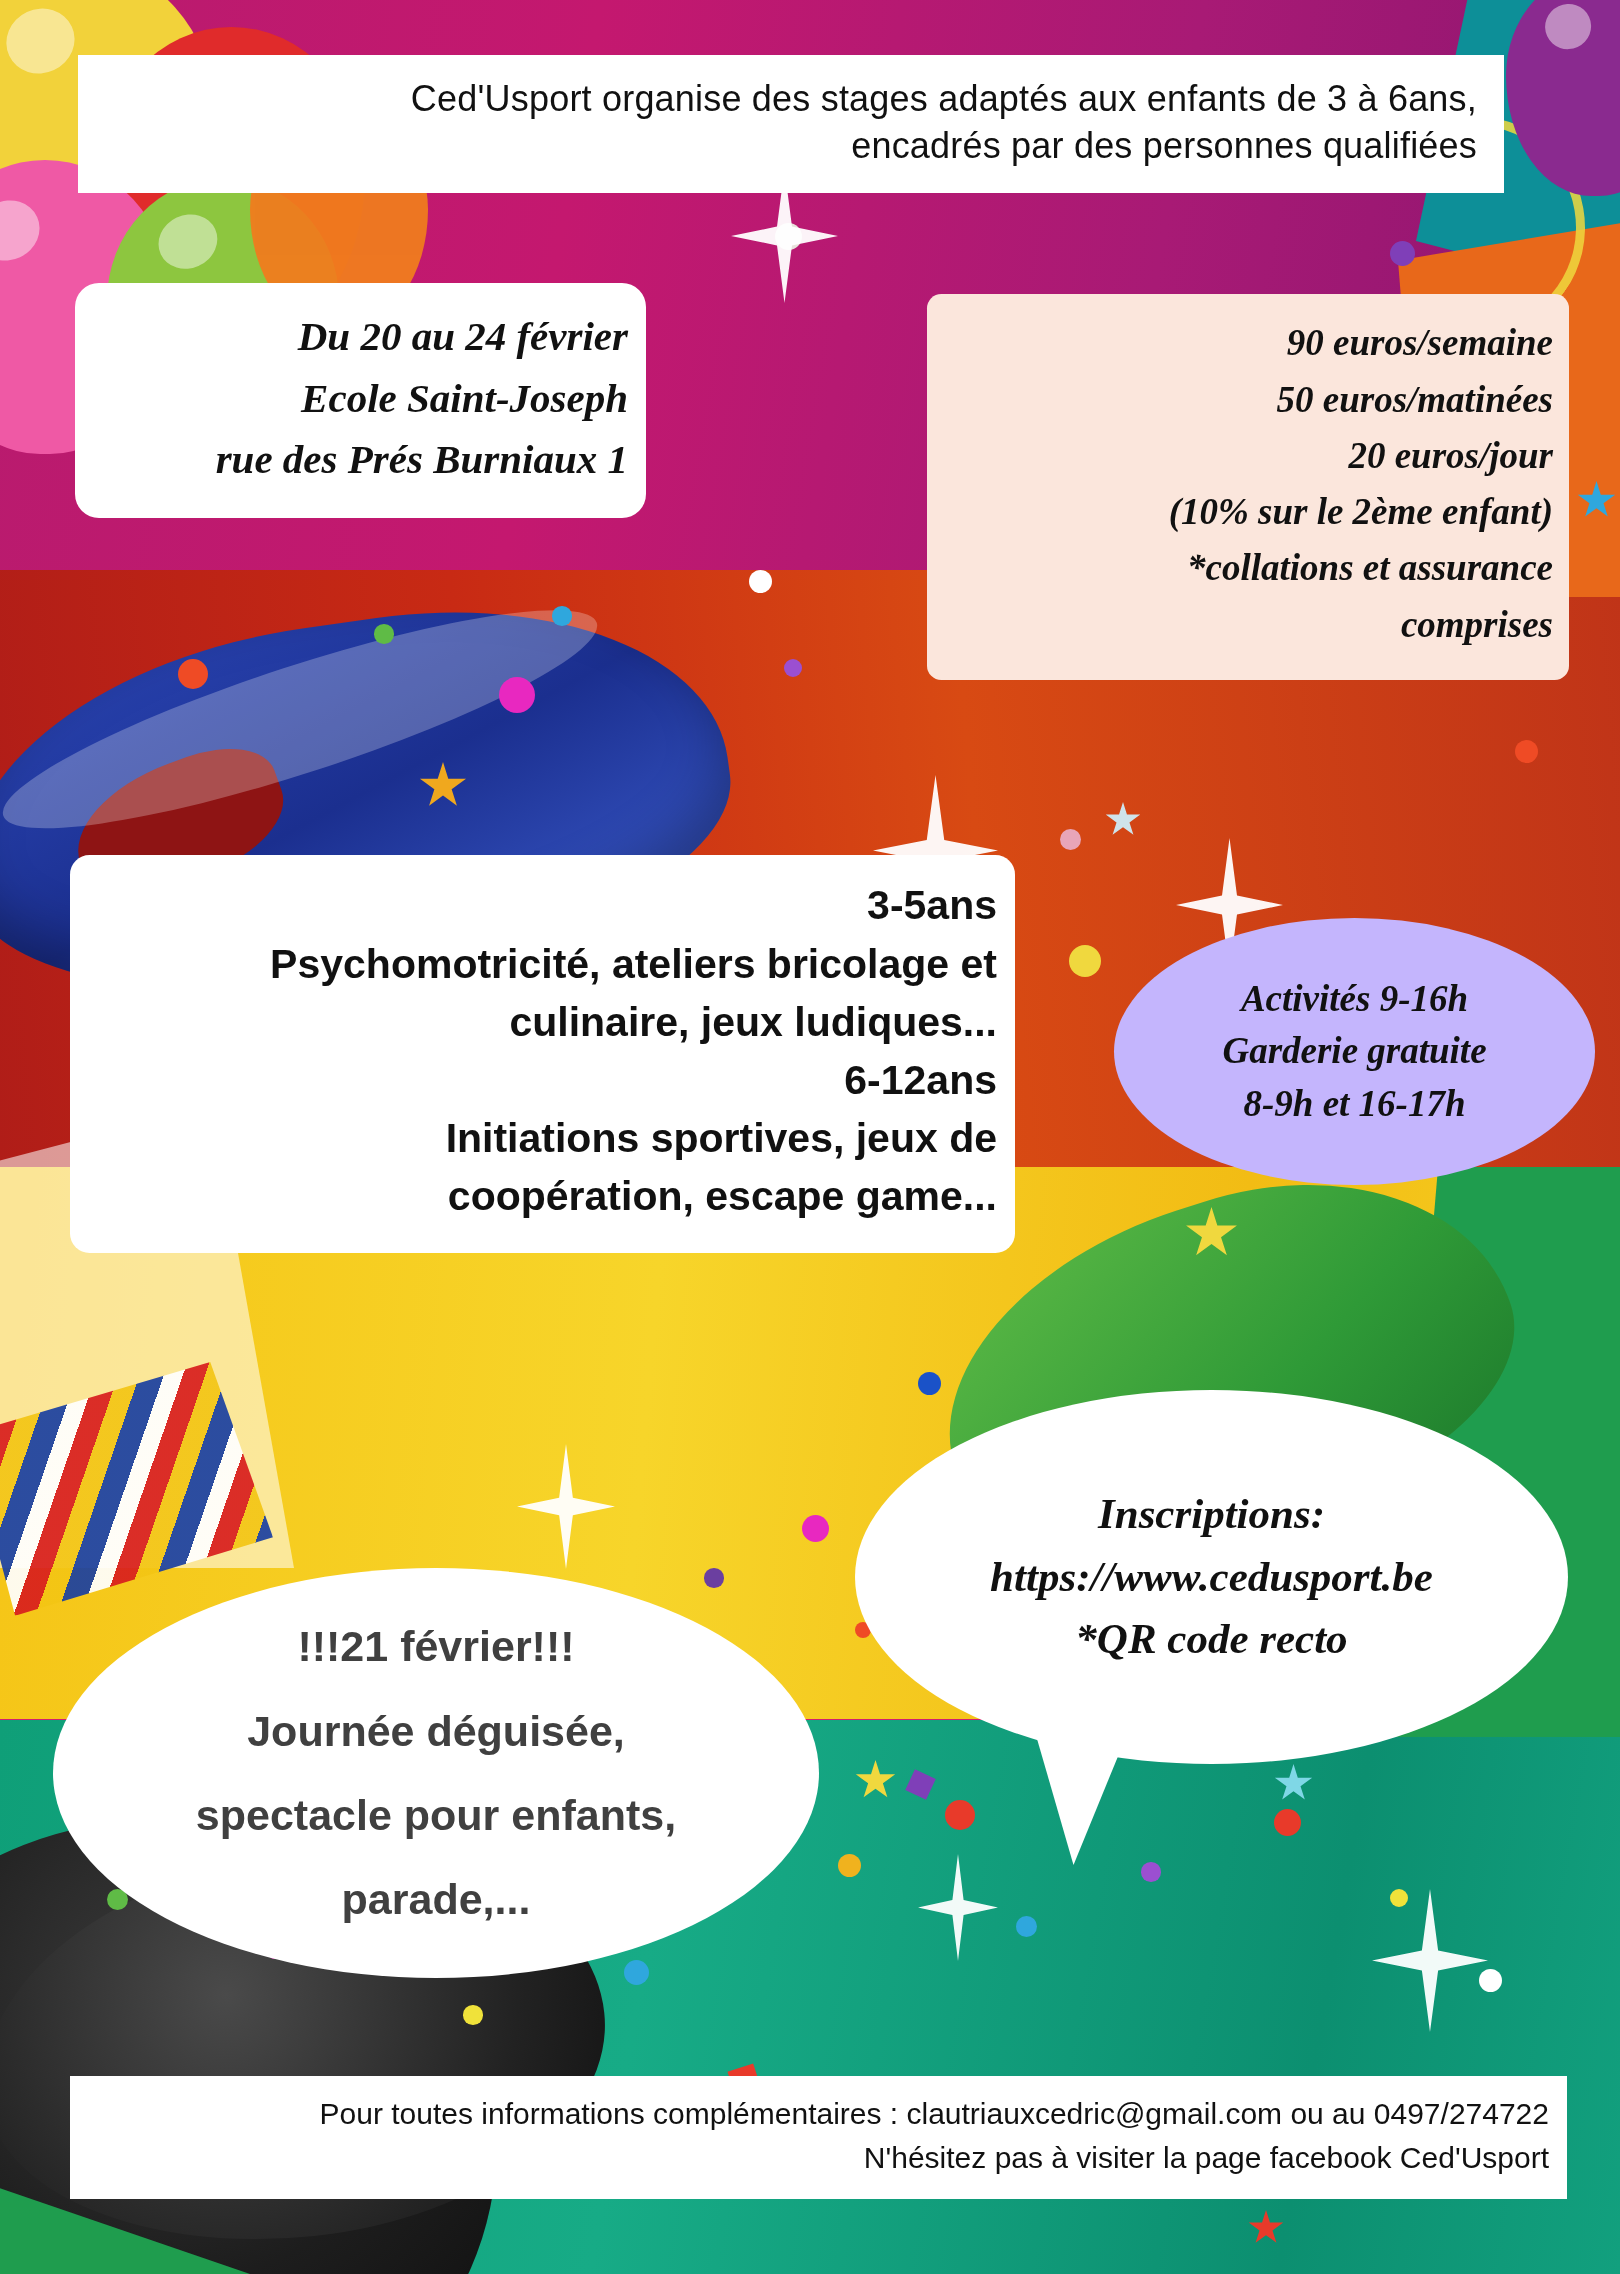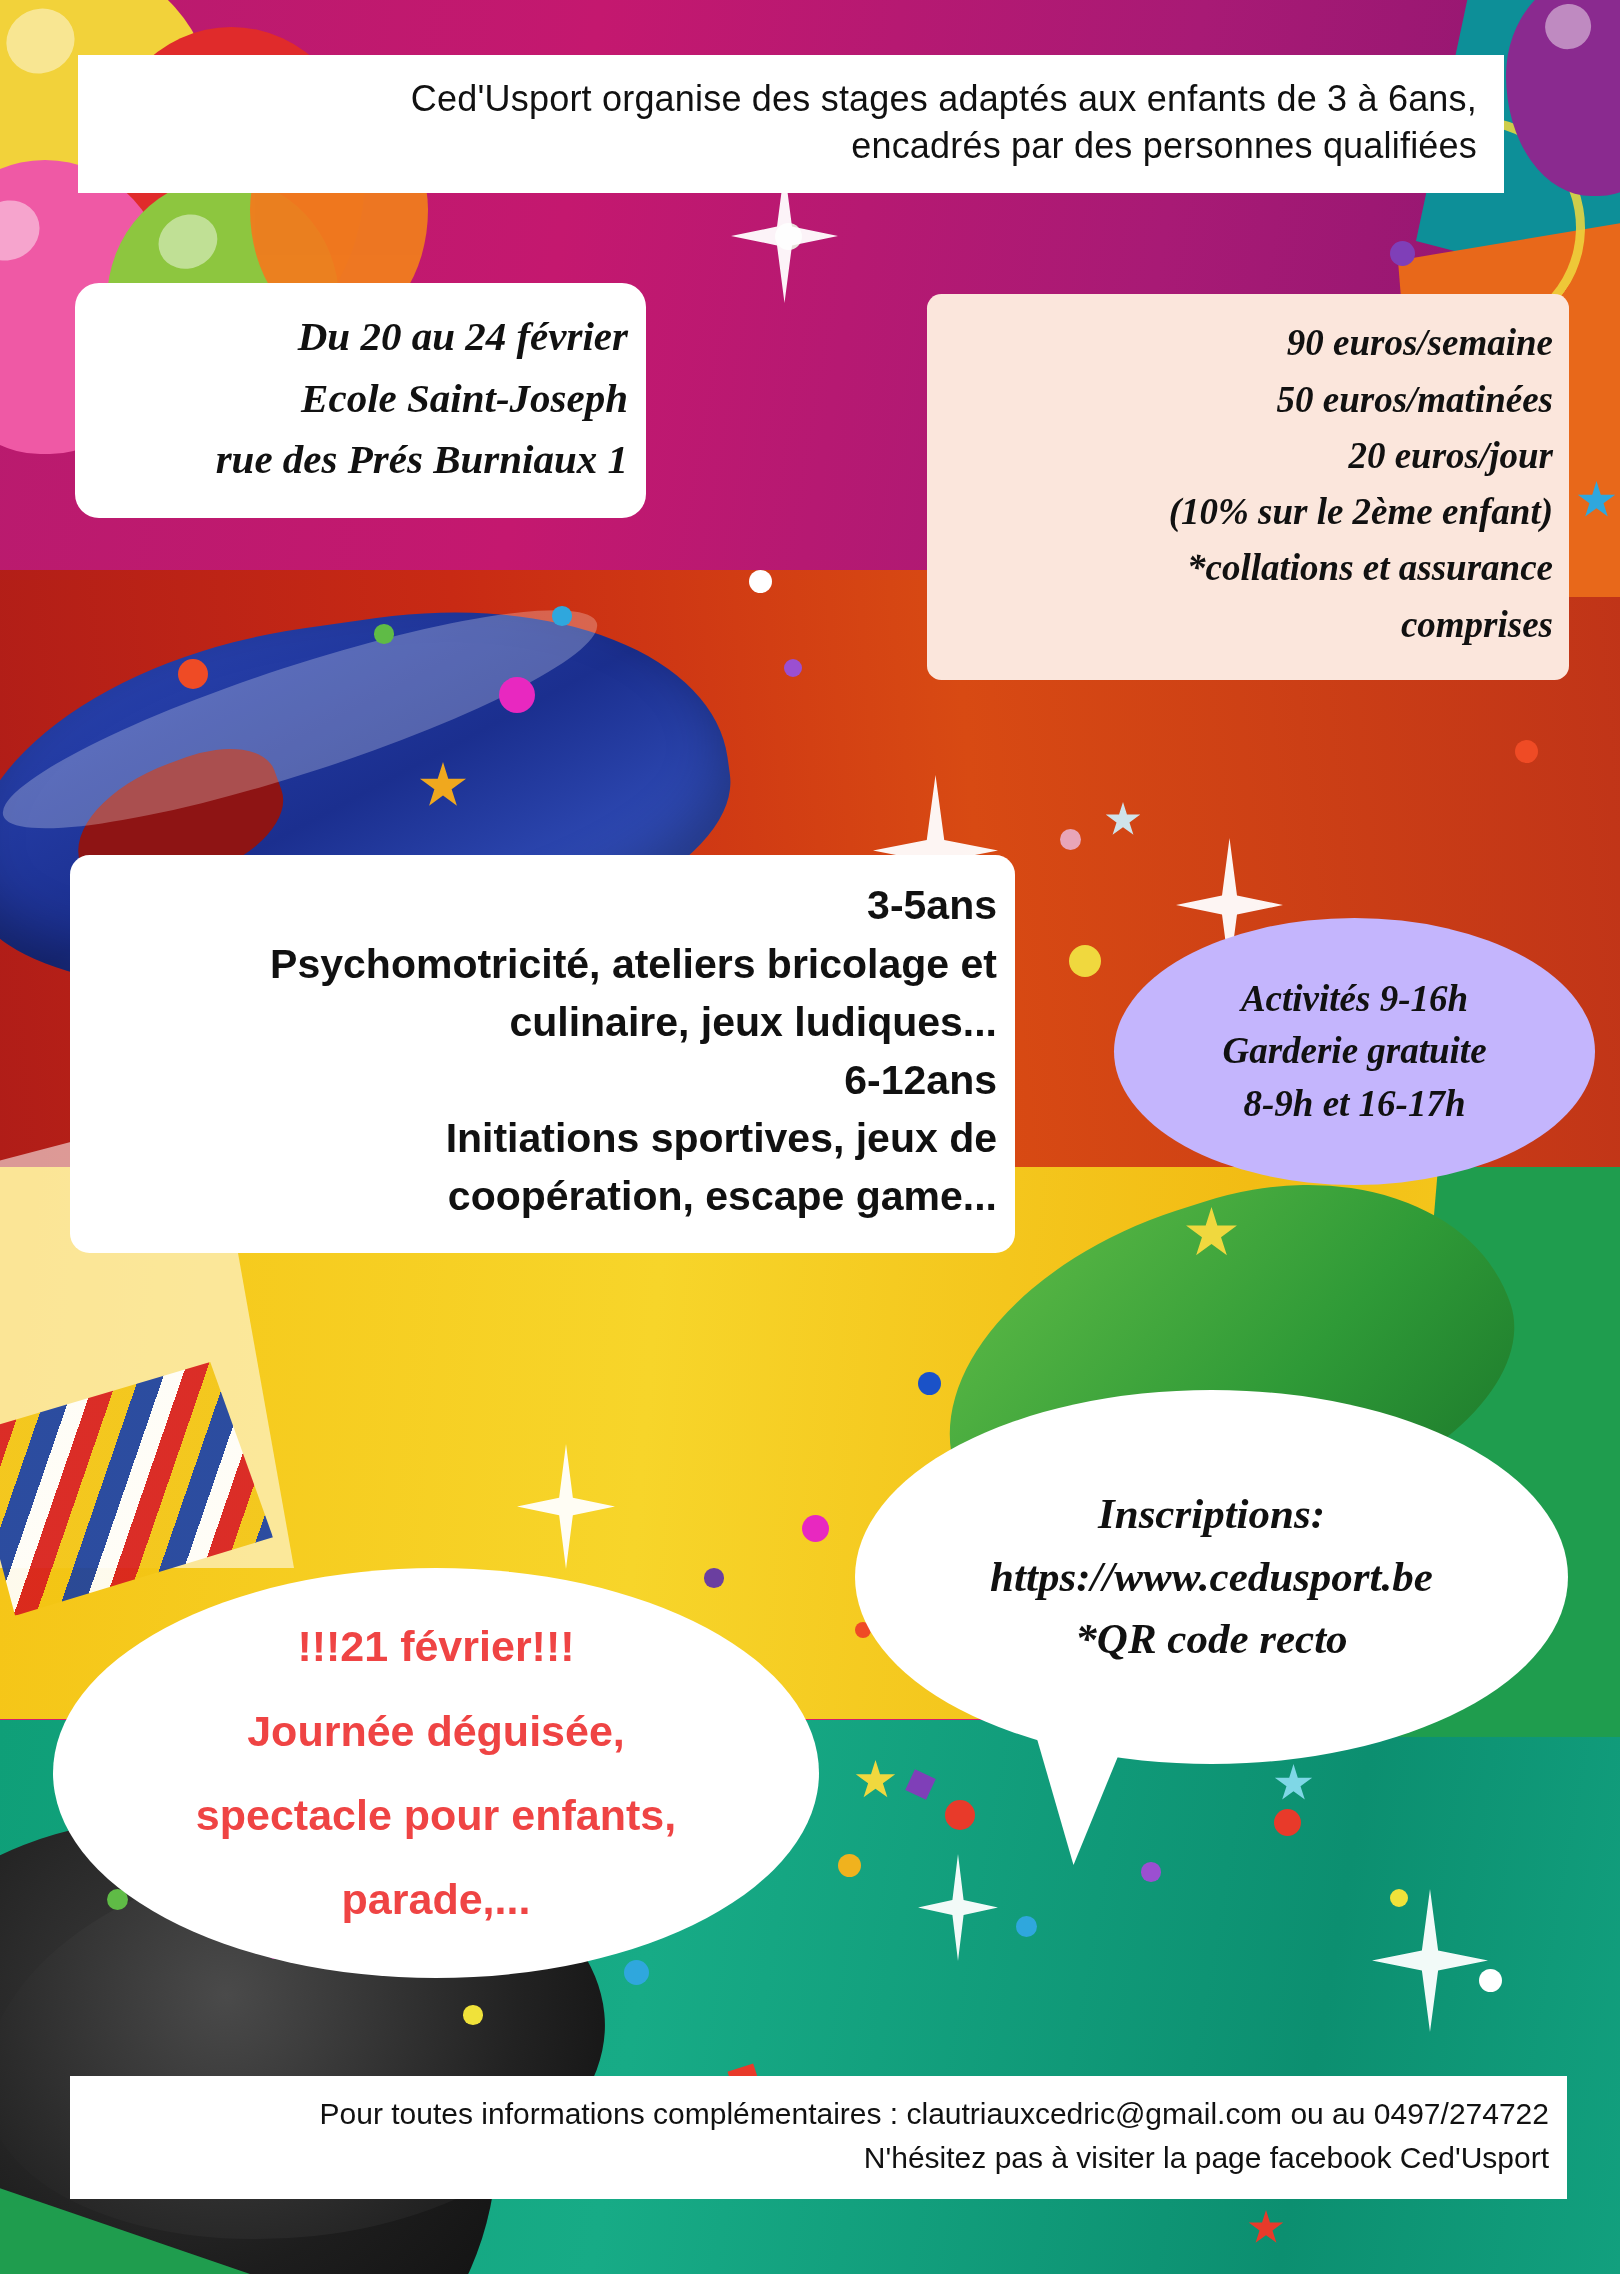--- a/index.html
+++ b/index.html
@@ -253,21 +253,21 @@
 
   .bubble-party {
     position: absolute;
     left: 53px; top: 1568px; width: 766px; height: 410px;
     background: #ffffff;
     border-radius: 50%;
     display: flex; flex-direction: column; align-items: center; justify-content: center;
     font-size: 43px;
     font-weight: bold;
     line-height: 1.45;
-    color: #ef4444;
+    color: #404040;
     text-align: center;
     gap: 22px;
   }
 
   .box-footer {
     left: 70px; top: 2076px; width: 1497px;
     padding: 16px 18px 19.6px;
     font-size: 30px;
     line-height: 1.45;
   }

